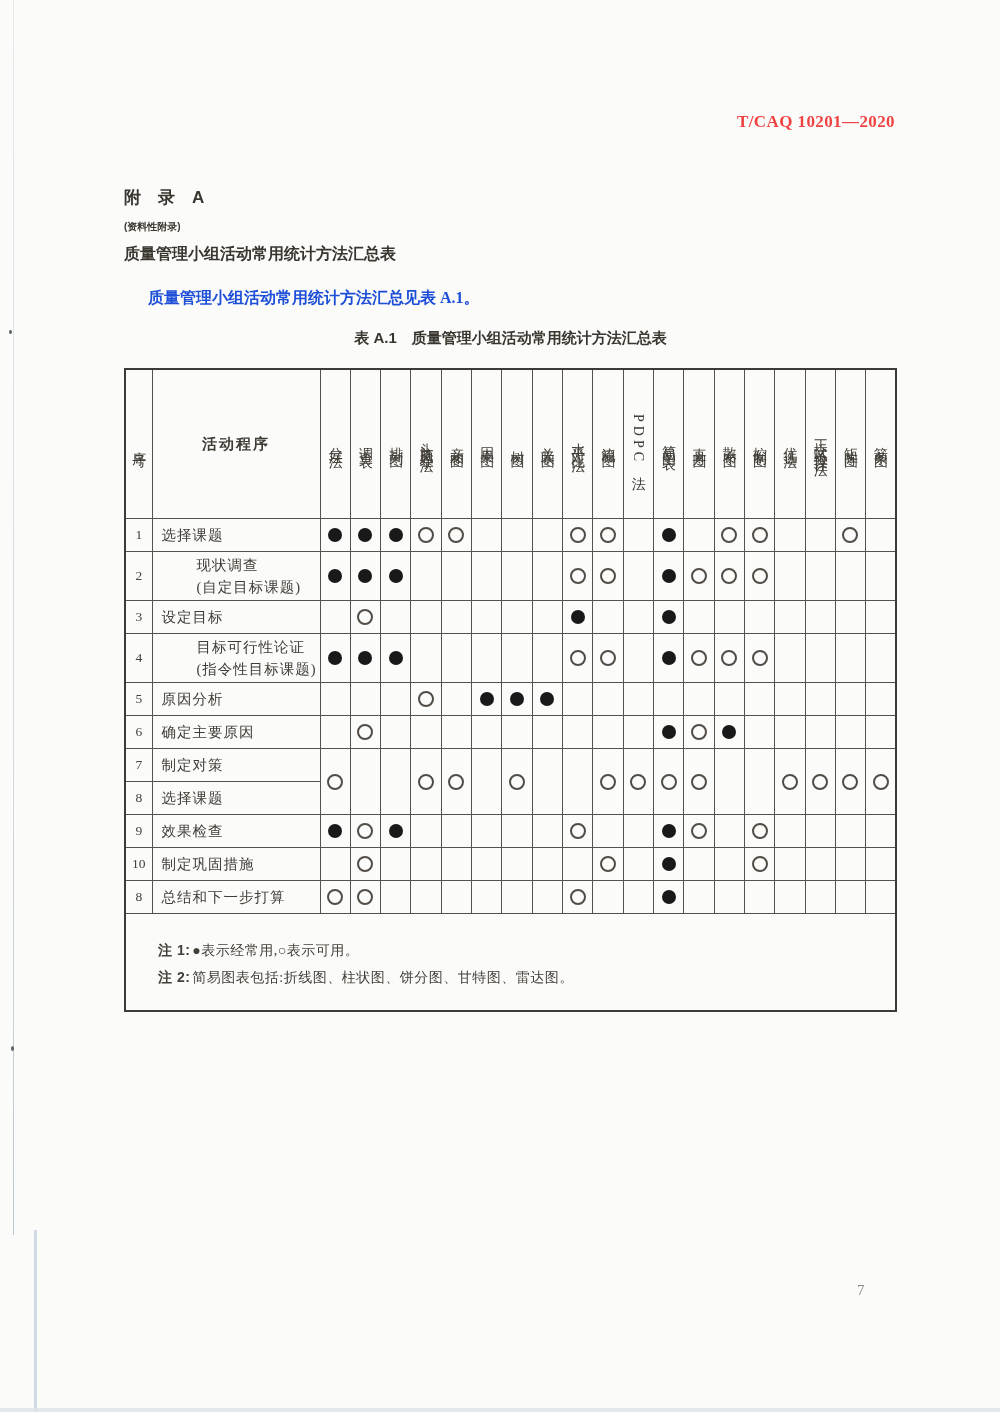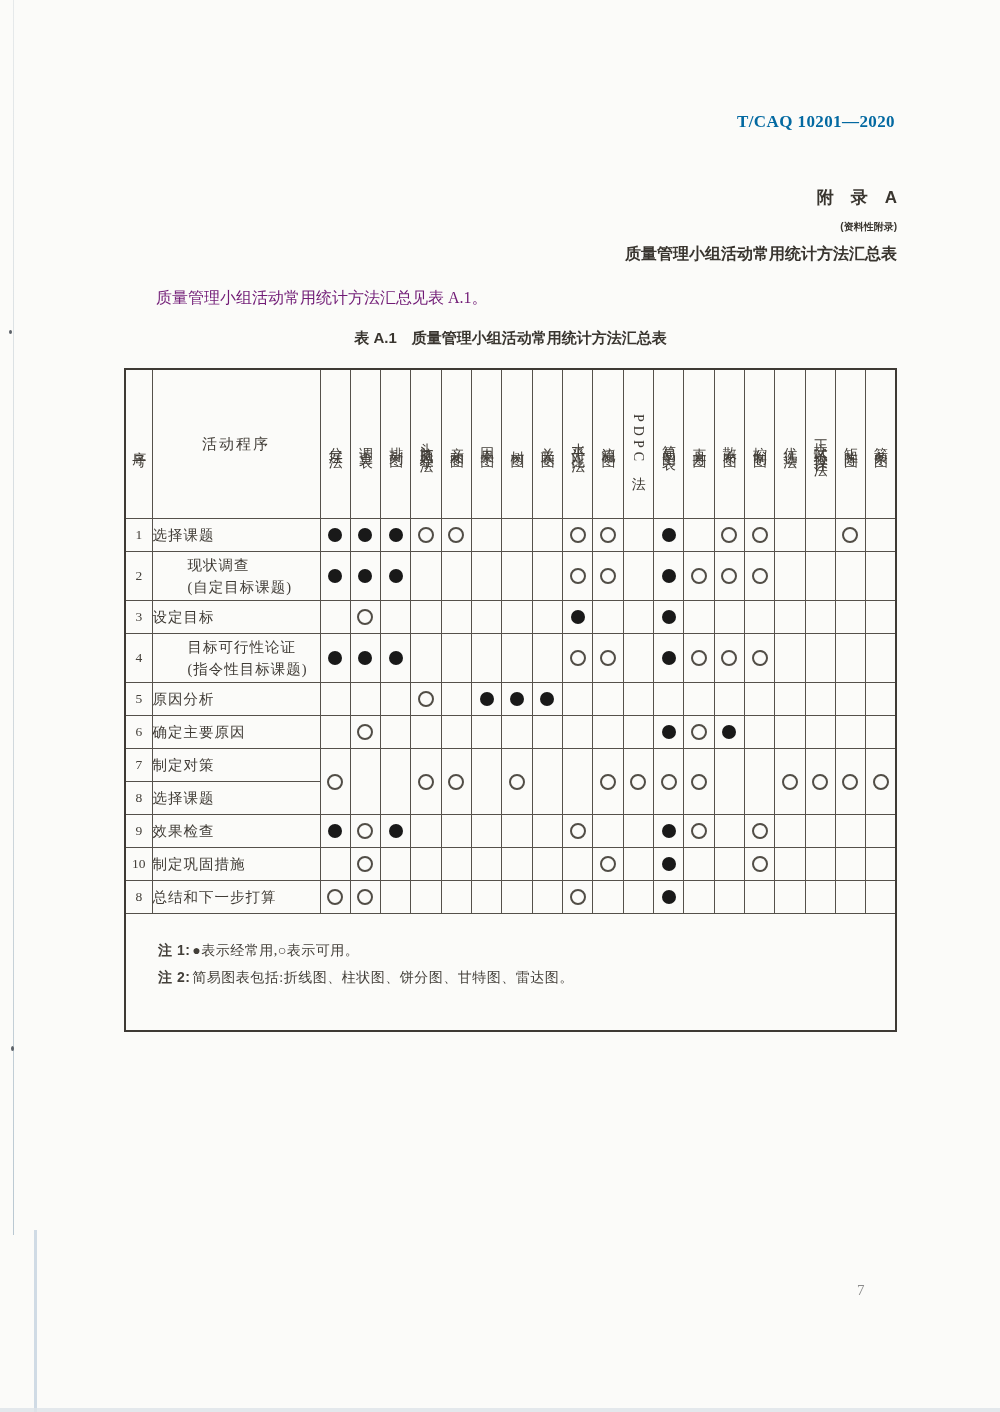--- a/index.html
+++ b/index.html
@@ -14,49 +14,49 @@
     background:linear-gradient(#e2e6e8 0%,#c9d2d8 60%,#aebfcb 100%);opacity:.85;}
   .edge-line2{position:absolute;left:34px;top:1230px;width:3px;height:182px;
     background:#b9c9da;opacity:.65;}
   .bottom-strip{position:absolute;left:0;bottom:0;width:100%;height:4px;background:#dde4e8;opacity:.8;}
   .speck{position:absolute;background:#5c6168;border-radius:50%;}
   .speck.s1{left:9px;top:330px;width:3px;height:4px;}
   .speck.s2{left:11px;top:1046px;width:3px;height:5px;}
 
   .content{position:absolute;left:124px;top:0;width:773px;}
   .doc-number{position:absolute;top:112px;right:2px;font-size:17px;font-weight:600;
-    letter-spacing:.4px;color:#0369a1;}
-  .heading{position:absolute;width:100%;text-align:right;
+    letter-spacing:.4px;color:#ef4444;}
+  .heading{position:absolute;width:100%;text-align:left;
     font-family:"Liberation Sans","DejaVu Sans",sans-serif;font-weight:bold;color:#39352f;}
   .h-appendix{top:186px;font-size:17px;}
   .h-sub{top:220px;font-size:10px;}
   .h-title{top:244px;font-size:16px;}
-  .intro{position:absolute;top:288px;left:32px;font-size:16px;color:#701a75;}
+  .intro{position:absolute;top:288px;left:24px;font-size:16px;color:#1d4ed8;font-weight:bold;}
   .caption{position:absolute;top:329px;width:100%;text-align:center;
     font-family:Liberation Sans, sans-serif;font-weight:bold;font-size:15px;color:#39352f;}
 
   table{position:absolute;top:368px;left:0;width:773px;border-collapse:collapse;
     table-layout:fixed;border:2px solid #3e3a35;}
   th,td{border:1px solid #55514b;padding:0;}
   thead th{height:148px;vertical-align:middle;text-align:center;font-weight:normal;
     font-size:14px;color:#403c36;}
-  th.h-act{font-size:15px;letter-spacing:2px;}
+  th.h-act{font-size:15px;letter-spacing:2px;font-weight:bold;}
   .vert{writing-mode:vertical-rl;text-orientation:mixed;letter-spacing:4px;
     display:inline-block;line-height:1;}
   tbody td{vertical-align:middle;}
   td.no{text-align:center;font-size:13.5px;color:#45413b;}
-  td.act{text-align:left;font-size:14.5px;letter-spacing:1px;color:#403c36;}
+  td.act{text-align:left;padding-left:9px;font-size:14.5px;letter-spacing:1px;color:#403c36;}
   td.act .line{line-height:22px;margin-left:35px;}
   tr.single td{height:32px;}
   tr.double td{height:48px;}
   td.mark{text-align:center;}
   .dot{margin:0 auto;border-radius:50%;}
   .dot.filled{width:14px;height:14px;background:#191919;}
   .dot.open{width:12px;height:12px;border:2px solid #514d46;background:transparent;}
-  td.notes-cell{height:88px;vertical-align:middle;padding:6px 10px 22px 32px;}
+  td.notes-cell{height:88px;vertical-align:middle;padding:6px 10px 2px 32px;}
   .note-line{font-size:14px;line-height:26px;letter-spacing:.5px;color:#433f39;}
   .note-label{font-family:"Liberation Sans","DejaVu Sans",sans-serif;font-weight:bold;margin-right:2px;}
   .page-num{position:absolute;left:857px;top:1282px;font-size:15px;color:#8b8b8b;}
 </style>
 </head>
 <body>
 
 <div>
   <div class="edge-line"></div>
   <div class="edge-line2"></div>

